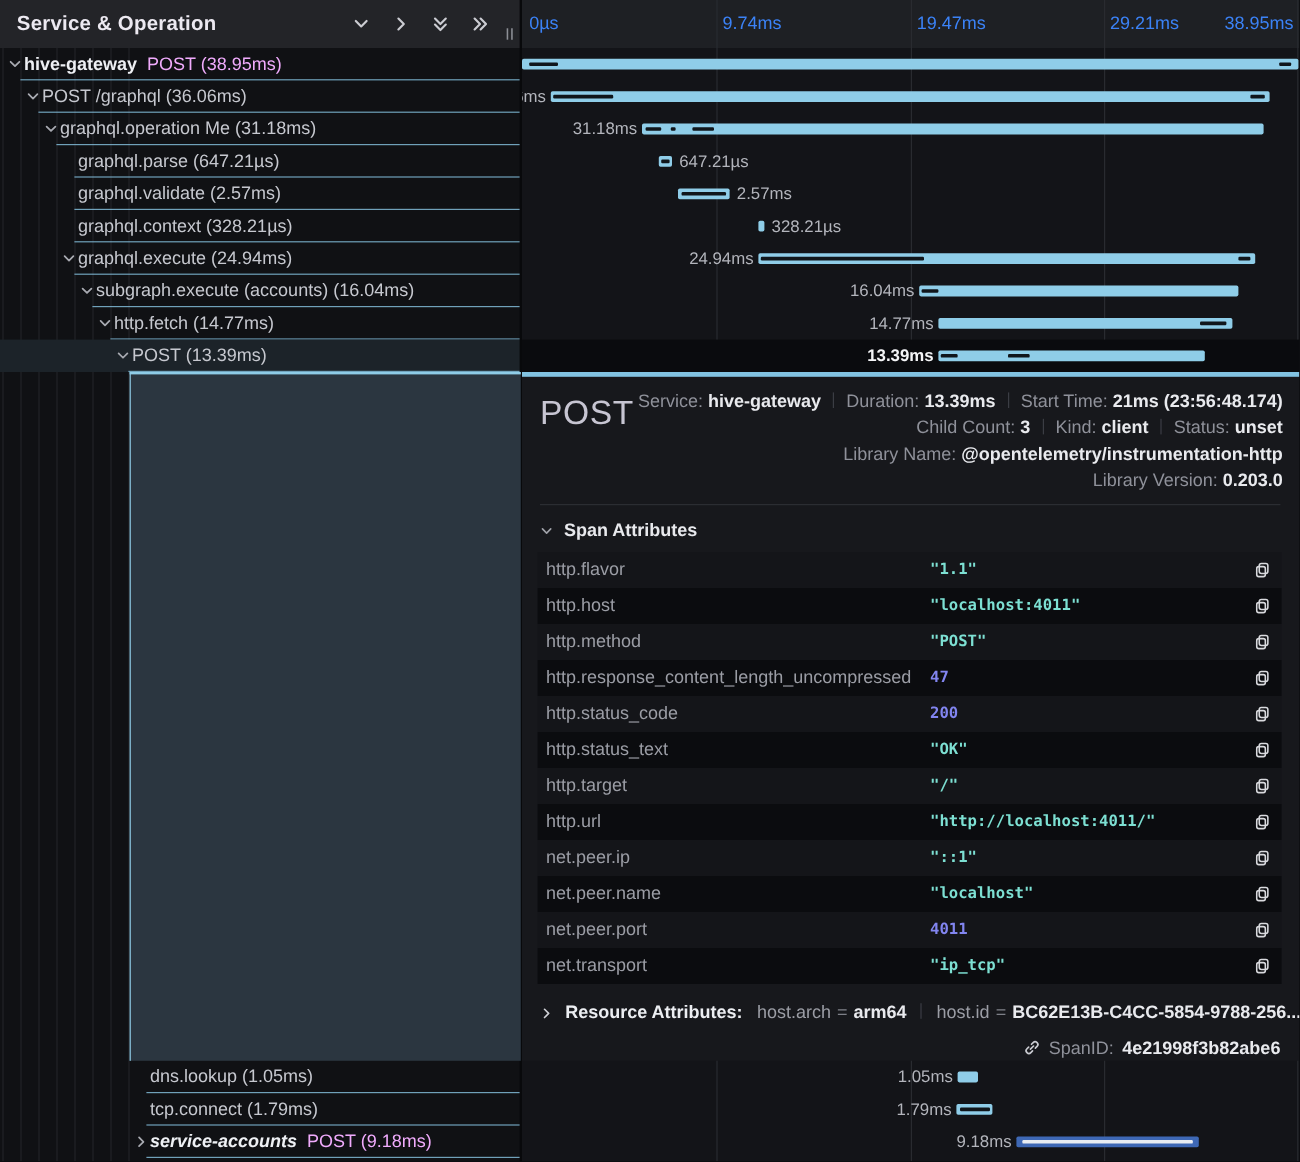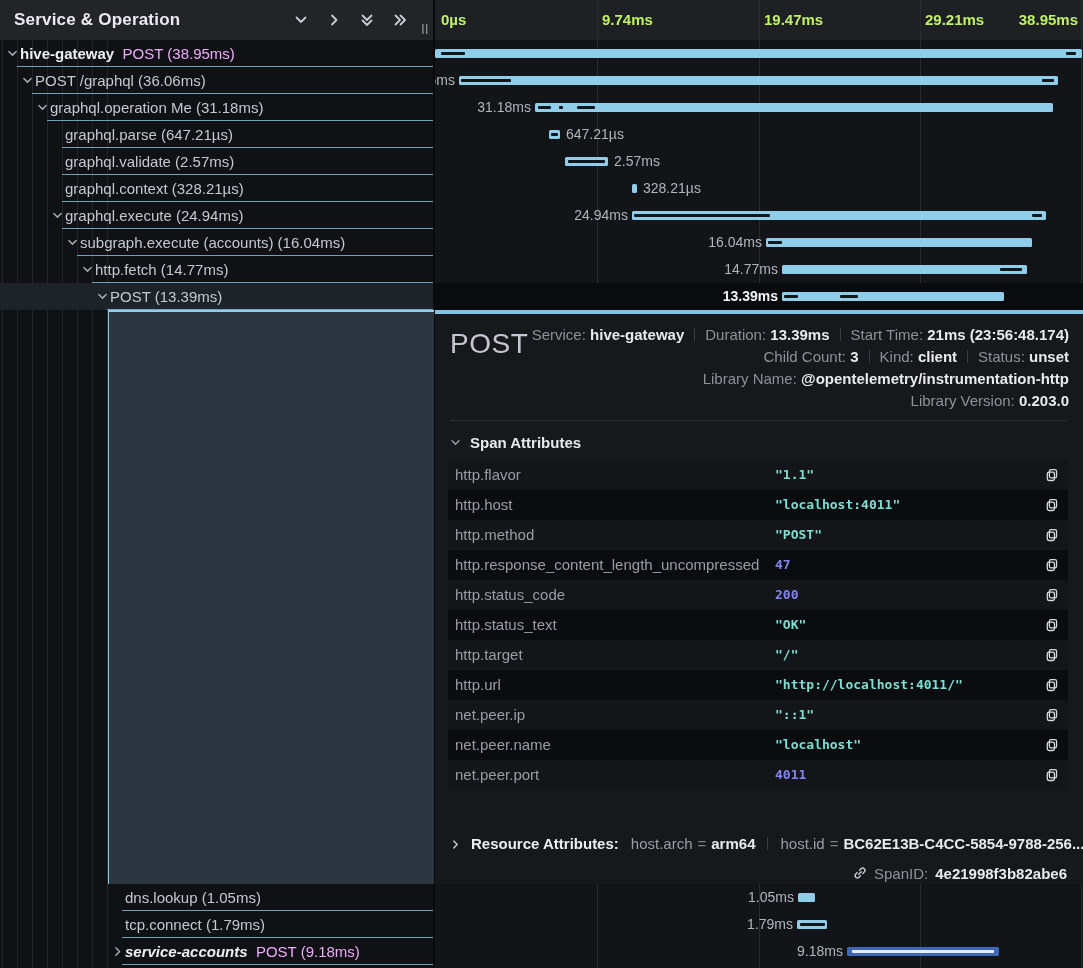--- a/index.html
+++ b/index.html
@@ -27,21 +27,21 @@
   .svc{font-weight:700;color:#eef0f4;}
   .svc.it{font-style:italic;}
   .op{color:#f0abfc;}
 
   .panel-split{position:absolute;left:433px;top:0;width:2px;height:968px;background:#08090b;}
 
   
   .right-panel{position:absolute;left:435px;top:0;width:648px;height:968px;background:#131418;overflow:hidden;}
   .time-header{position:absolute;left:0;top:0;width:648px;height:40px;background:#1e2024;}
   .gridline{position:absolute;top:0;bottom:0;width:1px;background:#292b30;}
-  .tick{position:absolute;top:0;height:40px;line-height:40px;font-size:15px;color:#bef264;font-weight:700;}
+  .tick{position:absolute;top:0;height:40px;line-height:40px;font-size:15px;color:#3b82f6;font-weight:400;}
 
   .bar-row{position:absolute;left:0;width:648px;height:27px;}
   .bar-row.sel{background:#0a0b0e;}
   .bar{position:absolute;top:9px;height:9px;border-radius:1.5px;}
   .bar.light{background:#8fcde8;}
   .bar.dark{background:#3e68b5;}
   .mark{position:absolute;top:3px;height:3px;background:#10161b;border-radius:1px;}
   .mark.lt{background:#e9edf3;}
   .bar-label{position:absolute;top:0;line-height:27px;font-size:14px;color:#b3b5bc;white-space:nowrap;}
   .bar-label.bold{color:#f4f5f7;font-weight:700;}
@@ -403,20 +403,28 @@
               </svg></button>
           </div>
           <div class="attr-row">
             <span class="attr-key">net.peer.port</span>
             <span class="attr-val number">4011</span>
             <button class="copy-btn"><svg viewBox="0 0 16 16" fill="none" stroke="currentColor" stroke-width="1.5" stroke-linejoin="round">
                 <rect x="5" y="1.8" width="8.2" height="9.5" rx="2"></rect>
                 <rect x="2.6" y="4.8" width="8.2" height="9.5" rx="2"></rect>
               </svg></button>
           </div>
+          <div class="attr-row">
+            <span class="attr-key">net.transport</span>
+            <span class="attr-val string">"ip_tcp"</span>
+            <button class="copy-btn"><svg viewBox="0 0 16 16" fill="none" stroke="currentColor" stroke-width="1.5" stroke-linejoin="round">
+                <rect x="5" y="1.8" width="8.2" height="9.5" rx="2"></rect>
+                <rect x="2.6" y="4.8" width="8.2" height="9.5" rx="2"></rect>
+              </svg></button>
+          </div>
         </div>
 
       <div class="resource">
         <svg class="chev" viewBox="0 0 16 16" fill="none" stroke="currentColor" stroke-width="2" stroke-linecap="round" stroke-linejoin="round">
             <path d="M5.5 3 L10.5 8 L5.5 13"></path>
           </svg>
         <span class="rtitle">Resource Attributes:</span>
         <span id="resource-attrs"><span>host.arch</span><span class="eq">=</span><b>arm64</b><span class="sep"></span><span>host.id</span><span class="eq">=</span><b>BC62E13B-C4CC-5854-9788-256...</b></span>
       </div>
 

